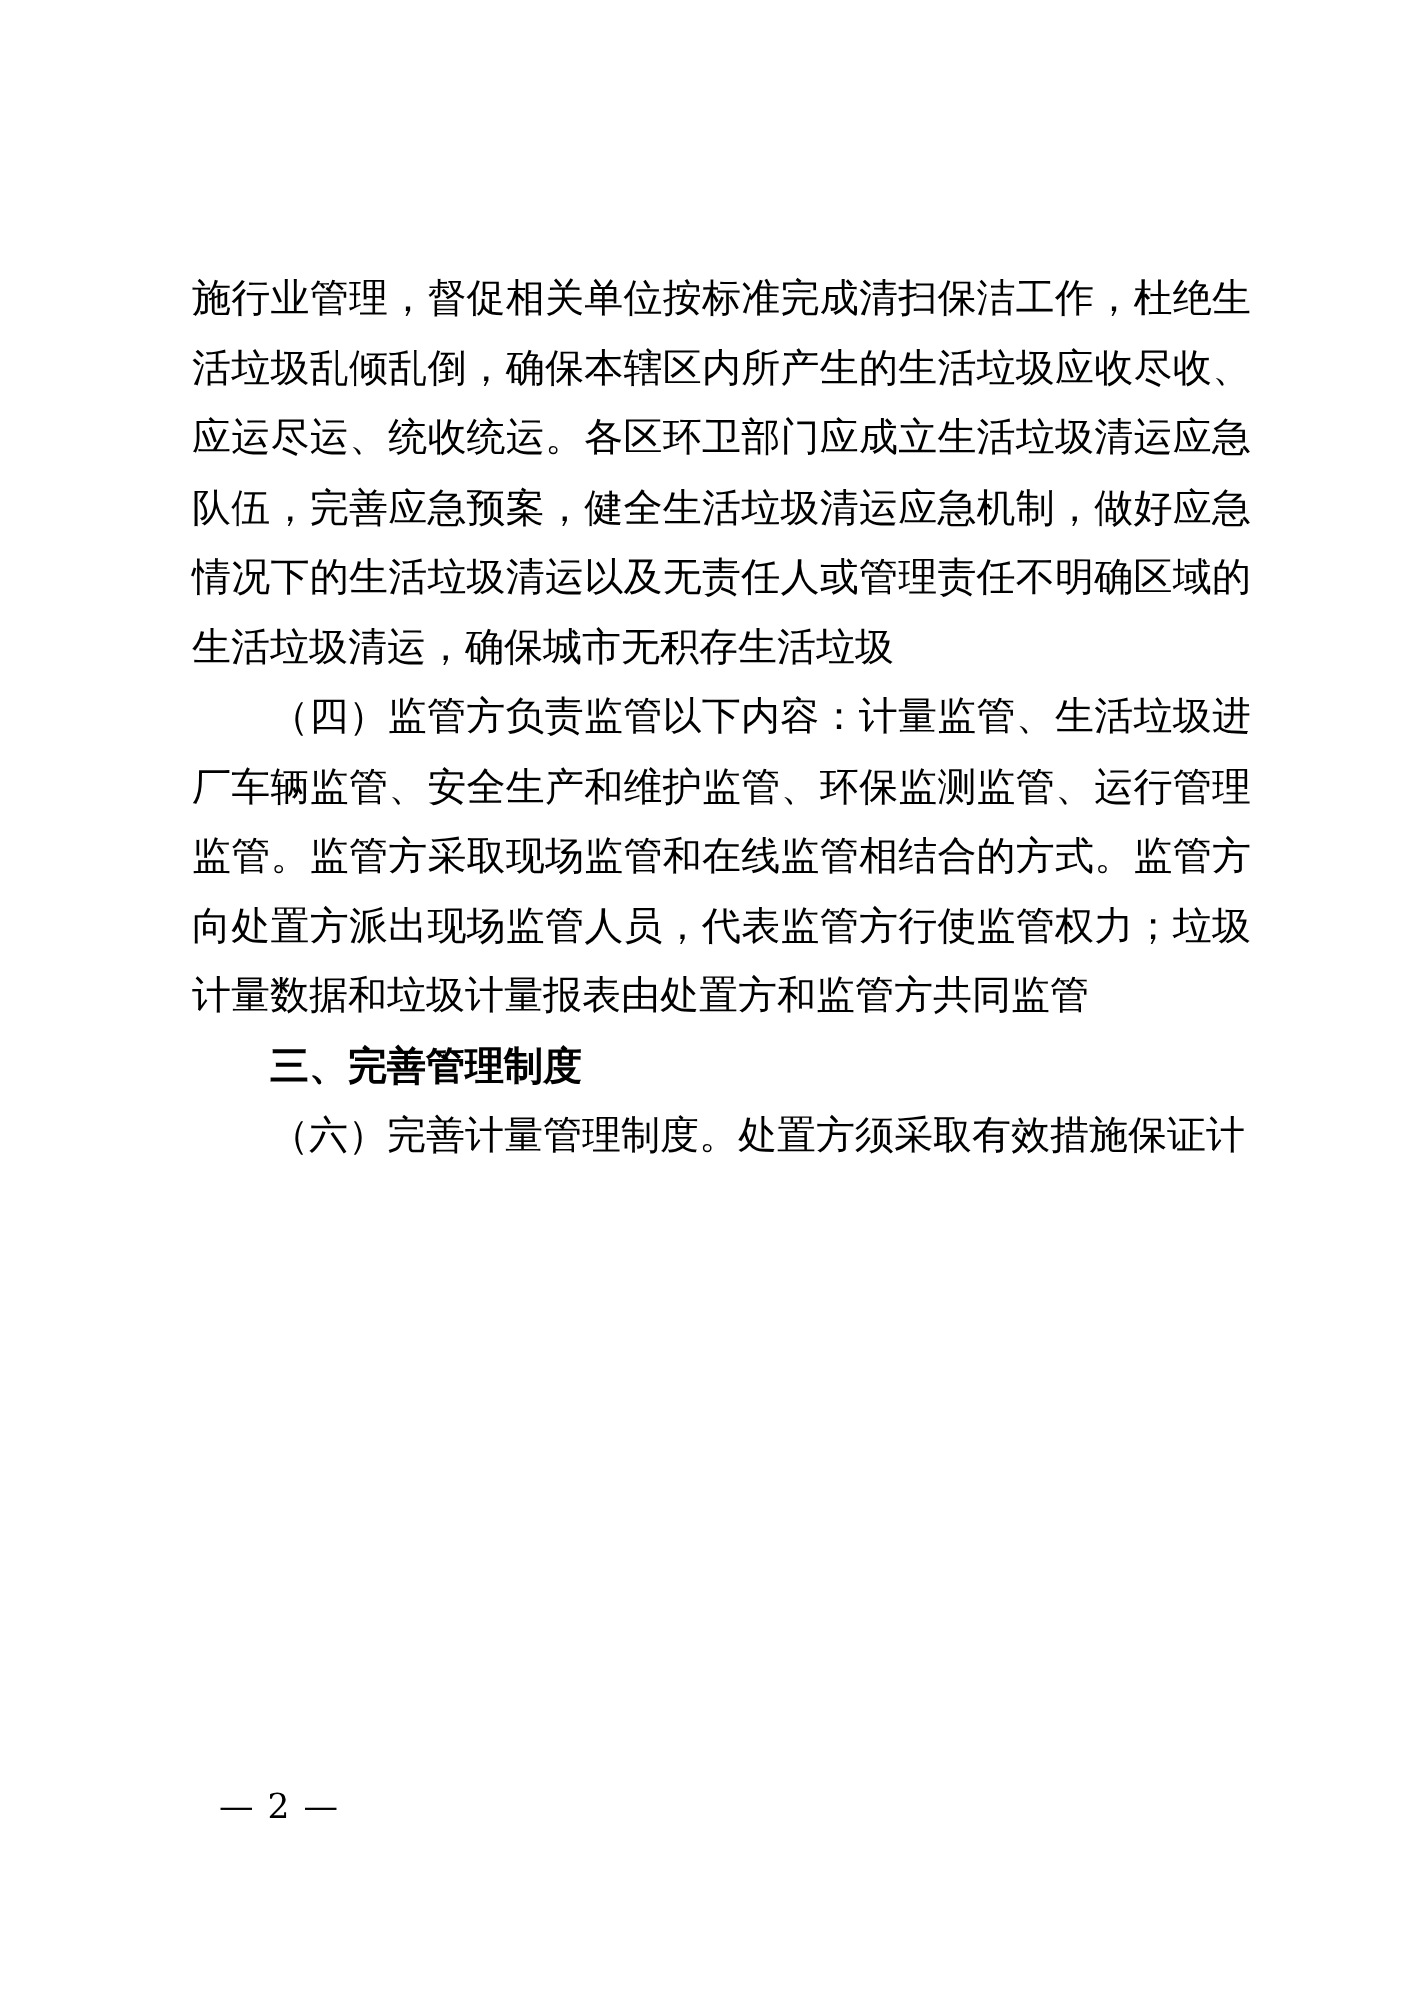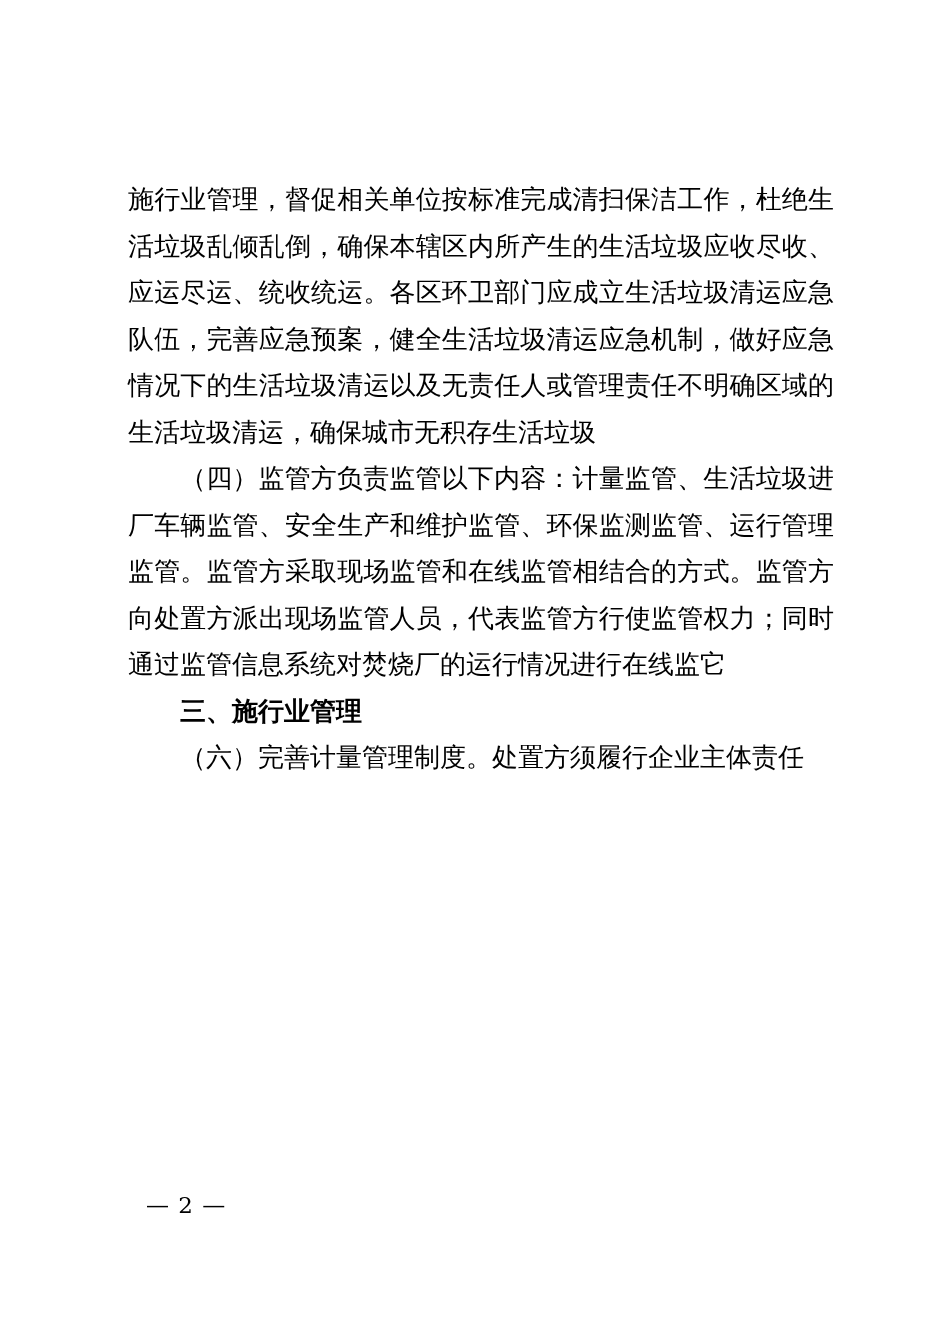--- a/index.html
+++ b/index.html
@@ -49,18 +49,18 @@
     line-height: 30px;
     letter-spacing: 1px;
   }
 </style>
 </head>
 <body>
 
 <div class="page">
   <div class="content">
     <p>施行业管理，督促相关单位按标准完成清扫保洁工作，杜绝生活垃圾乱倾乱倒，确保本辖区内所产生的生活垃圾应收尽收、应运尽运、统收统运。各区环卫部门应成立生活垃圾清运应急队伍，完善应急预案，健全生活垃圾清运应急机制，做好应急情况下的生活垃圾清运以及无责任人或管理责任不明确区域的生活垃圾清运，确保城市无积存生活垃圾</p>
-    <p class="para-indent">（四）监管方负责监管以下内容：计量监管、生活垃圾进厂车辆监管、安全生产和维护监管、环保监测监管、运行管理监管。监管方采取现场监管和在线监管相结合的方式。监管方向处置方派出现场监管人员，代表监管方行使监管权力；同时通过监管信息系统对焚烧厂的运行情况进行在线监它</p>
-    <h3 class="section-heading">三、施行业管理</h3>
-    <p class="para-indent">（六）完善计量管理制度。处置方须履行企业主体责任</p>
+    <p class="para-indent">（四）监管方负责监管以下内容：计量监管、生活垃圾进厂车辆监管、安全生产和维护监管、环保监测监管、运行管理监管。监管方采取现场监管和在线监管相结合的方式。监管方向处置方派出现场监管人员，代表监管方行使监管权力；垃圾计量数据和垃圾计量报表由处置方和监管方共同监管</p>
+    <h3 class="section-heading">三、完善管理制度</h3>
+    <p class="para-indent">（六）完善计量管理制度。处置方须采取有效措施保证计</p>
   </div>
   <div class="page-footer">— 2 —</div>
 </div>
 
 </body></html>

